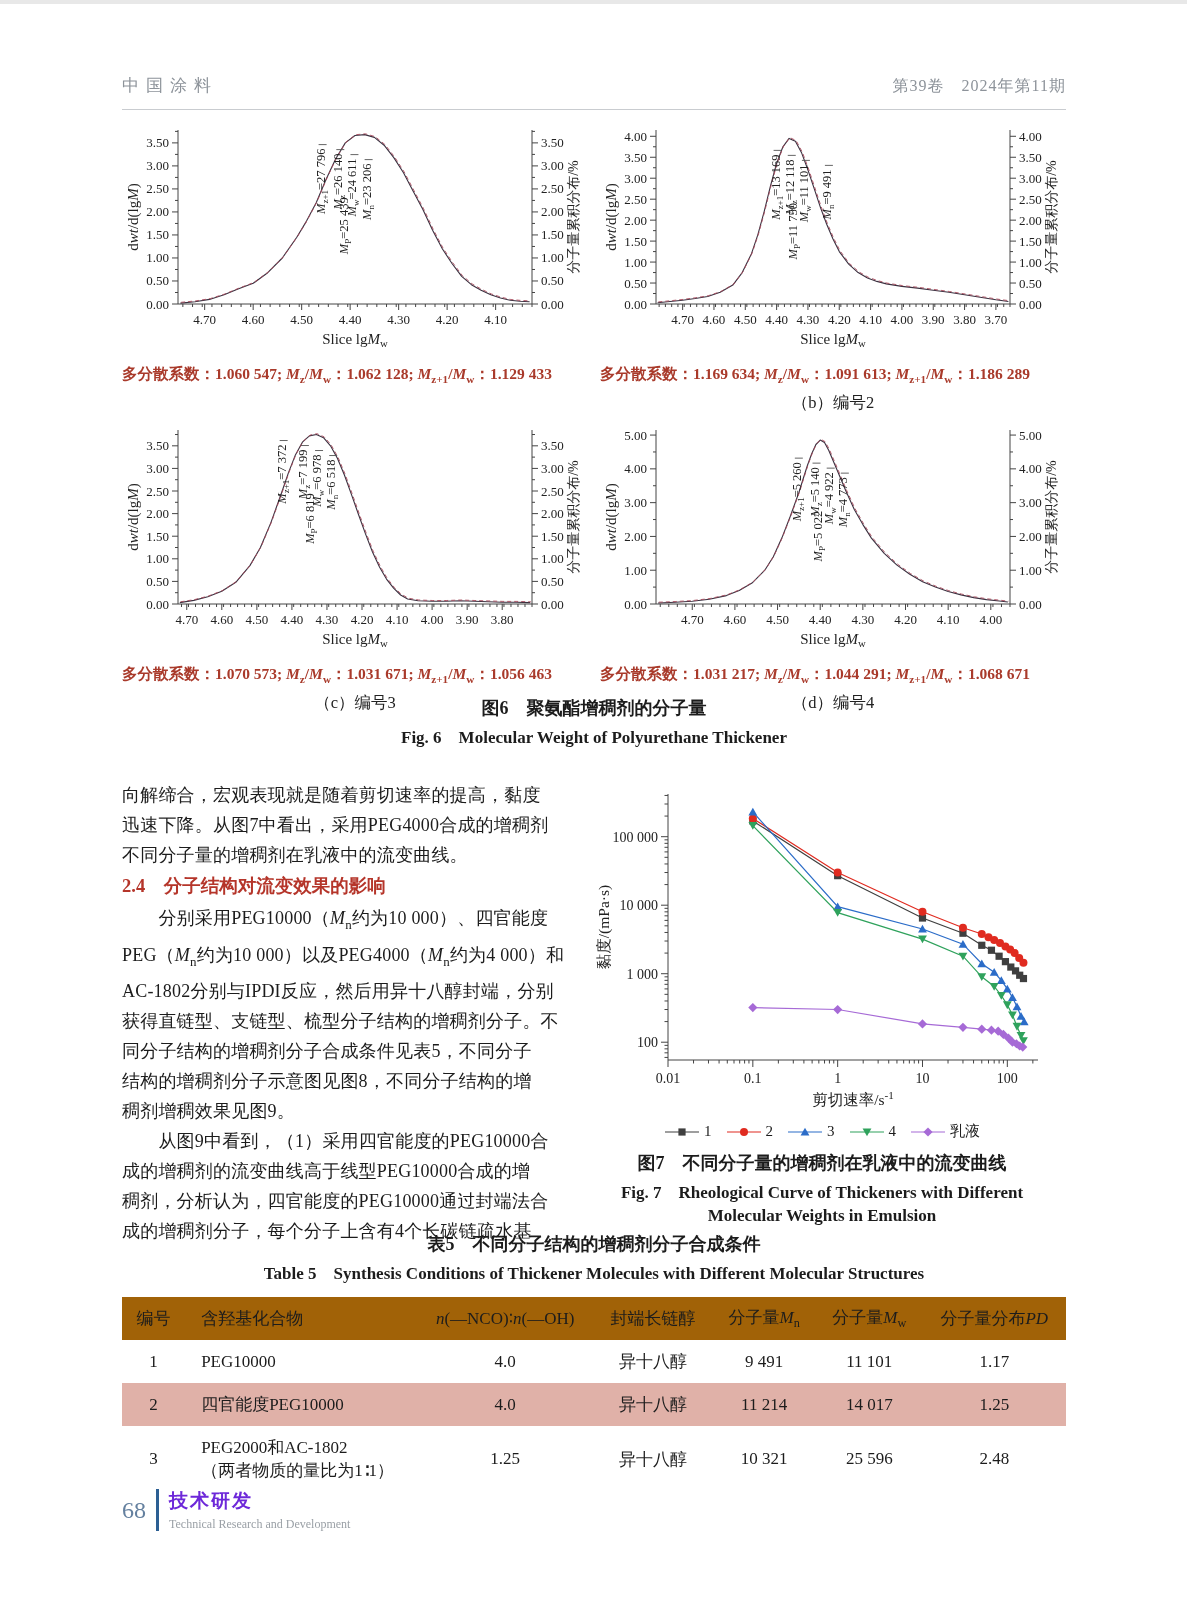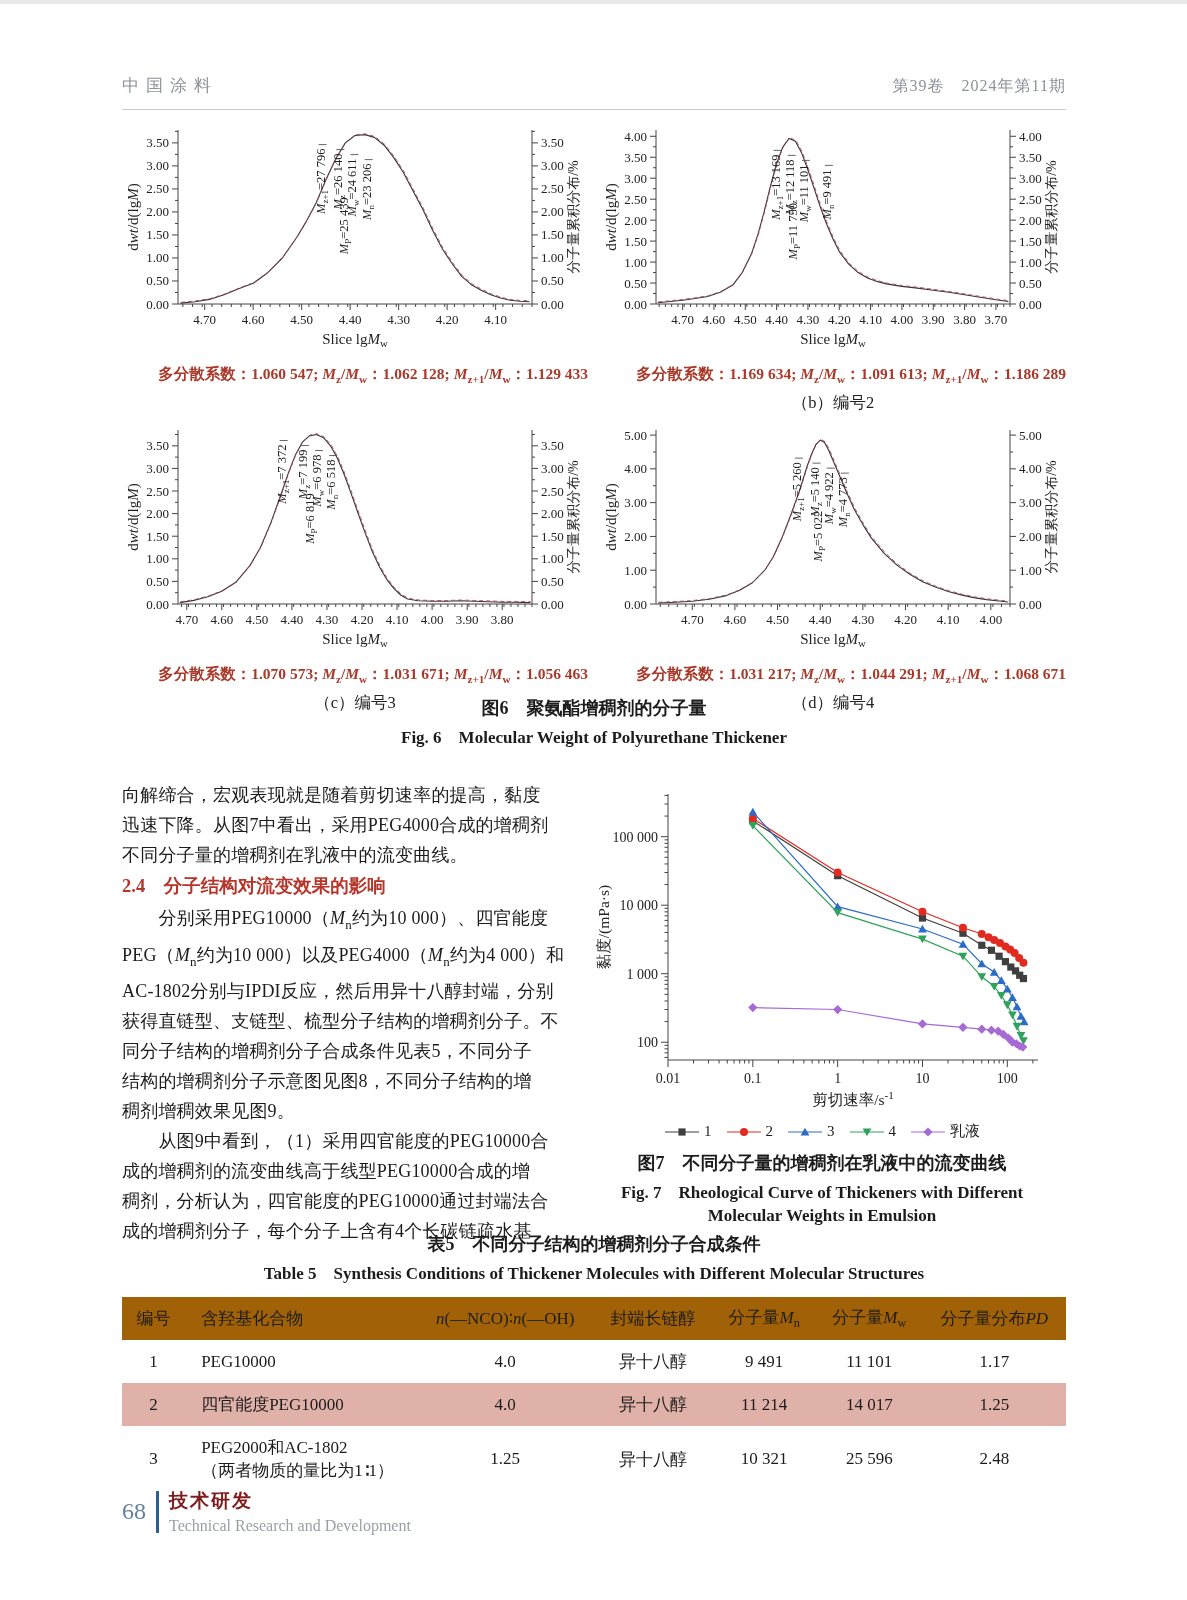--- a/index.html
+++ b/index.html
@@ -7,21 +7,21 @@
         font-family:"Liberation Serif","DejaVu Serif",serif;color:#1c1c1c;overflow:hidden;}
   
   .hdr{position:absolute;top:70px;left:122px;width:944px;display:flex;justify-content:space-between;
        align-items:flex-end;border-bottom:1px solid #c9ccd0;padding-bottom:12px;}
   .hdr .jn{font-size:17px;color:#8d939a;letter-spacing:7px;}
   .hdr .iss{font-size:16px;color:#8d939a;letter-spacing:1px;}
   
   .fig6-grid{position:absolute;top:116px;left:122px;width:944px;display:grid;
              grid-template-columns:466px 466px;column-gap:12px;row-gap:6px;}
   .chart-block{width:466px;}
-  .pd-caption{color:#a93a2b;font-weight:700;font-size:15.5px;text-align:right;margin-top:4px;white-space:nowrap;}
+  .pd-caption{color:#a93a2b;font-weight:700;font-size:15.5px;text-align:left;margin-top:4px;white-space:nowrap;}
   .panel-title{color:#222;font-size:16.5px;text-align:center;margin-top:7px;}
   .fig6-cap{position:absolute;top:692px;left:122px;width:944px;text-align:center;}
   .fig-cap-cn{font-size:18px;font-weight:700;}
   .fig-cap-en{font-size:17px;font-weight:700;margin-top:6px;}
   
   .mid{position:absolute;top:776px;left:122px;width:944px;display:flex;}
   .col-text{width:470px;}
   .tline{font-size:18px;line-height:30px;white-space:nowrap;letter-spacing:0.2px;}
   .theading{font-size:18.5px;line-height:33px;font-weight:700;color:#b5352a;white-space:nowrap;}
   .col-fig{width:460px;}
@@ -34,22 +34,22 @@
   .tbl-title-en{text-align:center;font-size:17px;font-weight:700;margin-top:6px;}
   table.t5{width:100%;border-collapse:collapse;margin-top:12px;font-size:17px;}
   table.t5 th{background:#a16207;font-weight:400;padding:9px 12px;text-align:center;}
   table.t5 td{padding:10px 4px;text-align:center;}
   table.t5 tr.hl td{background:#e0b1a8;}
   table.t5 td.lft, table.t5 th.lft{text-align:left;padding-left:16px;}
   
   .ftr{position:absolute;top:1484px;left:122px;display:flex;align-items:center;gap:10px;}
   .ftr .pg{font-size:24px;color:#64809f;font-family:"Liberation Serif",serif;}
   .ftr .bar{width:3px;height:42px;background:#2c5f93;}
-  .ftr .cn{font-size:19px;font-weight:700;color:#7f1d1d;letter-spacing:2px;}
-  .ftr .en{font-size:16px;color:#9aa0a6;margin-top:3px;}
+  .ftr .cn{font-size:19px;font-weight:700;color:#6d28d9;letter-spacing:2px;}
+  .ftr .en{font-size:12px;color:#9aa0a6;margin-top:3px;}
   svg text{font-family:"Liberation Serif","DejaVu Serif",serif;fill:#222;}
   i{font-style:italic;}
   sub,sup{font-size:0.72em;}
 </style>
 </head>
 <body>
 
 <div class="page">
 
   <div class="hdr">

